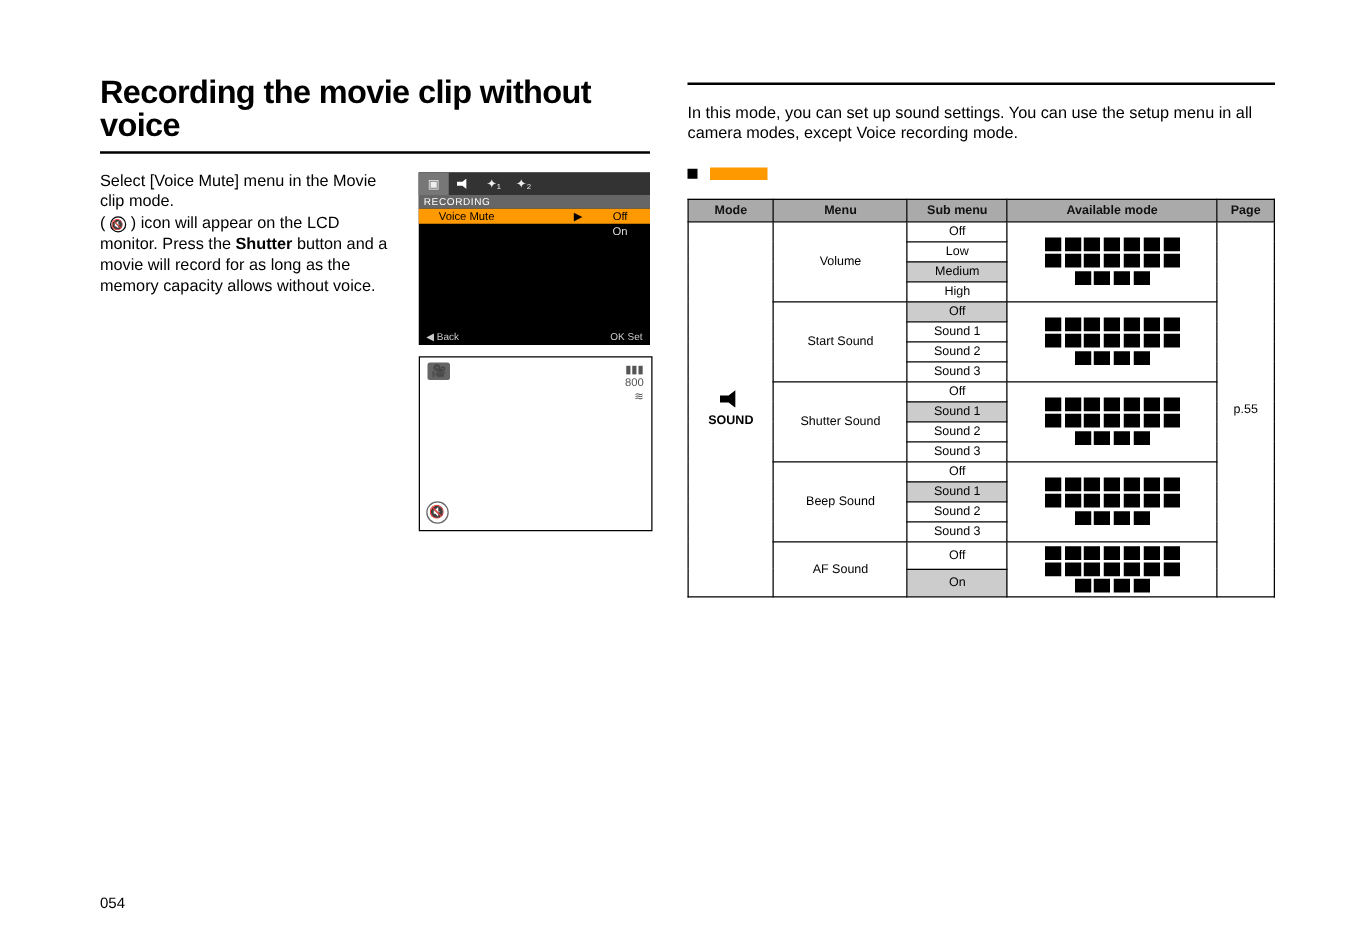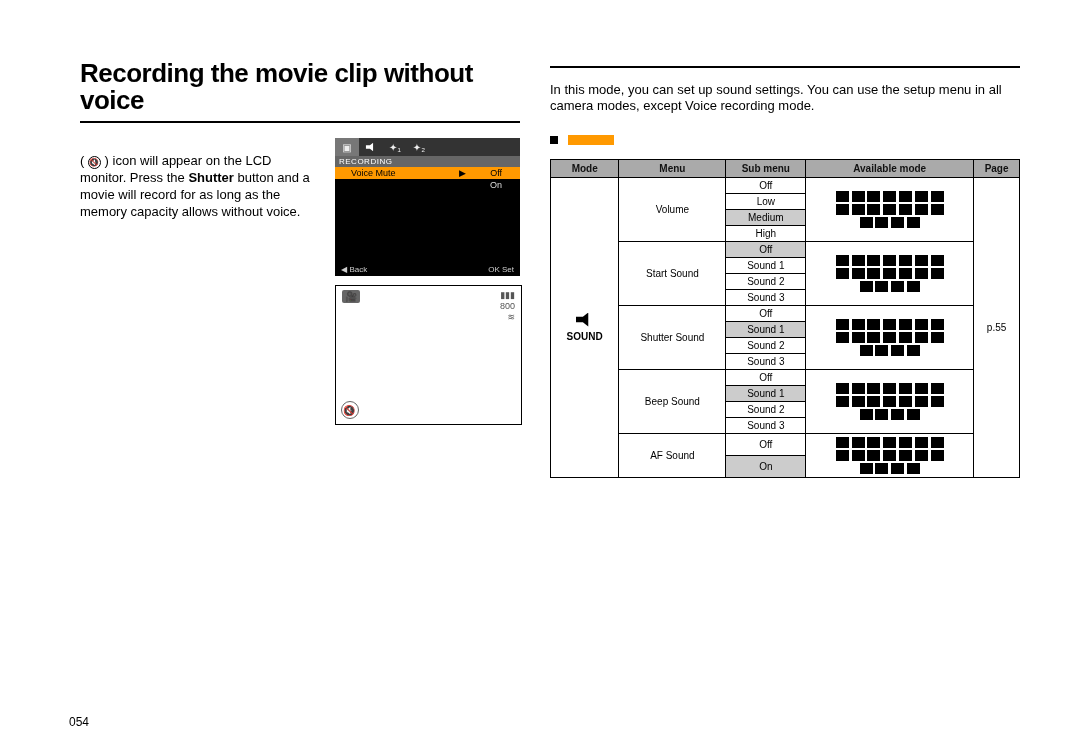--- a/index.html
+++ b/index.html
@@ -4,21 +4,21 @@
 <style>
   html,body{margin:0;padding:0;background:#fff;font-family:Arial,Helvetica,sans-serif;color:#000}
   .page{width:1080px;height:752px;position:relative;overflow:hidden}
   .col{position:absolute;top:60px}
   .col-left{left:80px;width:440px}
   .col-right{left:550px;width:470px}
   h1{font-size:26px;font-weight:bold;margin:0 0 4px 0;letter-spacing:-0.5px;line-height:1.05}
   .rule{border-top:2px solid #000;margin-top:6px;margin-bottom:14px}
   .intro{font-size:13px;line-height:1.25}
   .bodytext{font-size:13px;line-height:1.3;width:240px}
-  .pagefoot{position:absolute;left:69px;top:715px;font-size:12px}
+  .pagefoot{position:absolute;left:80px;top:715px;font-size:12px}
   
   .lcd1{position:absolute;left:335px;top:138px;width:185px;height:138px;background:#000;color:#eee;font-size:9px}
   .lcd1 .titlebar{background:#333;display:flex;align-items:center;height:18px}
   .lcd1 .tab{width:24px;height:18px;display:flex;align-items:center;justify-content:center;font-size:10px}
   .lcd1 .tab.active{background:#777}
   .lcd1 .section{background:#666;color:#fff;padding:1px 4px;font-size:8px;letter-spacing:0.5px}
   .lcd1 .row{display:flex;align-items:center;height:12px;padding:0 16px}
   .lcd1 .row.sel{background:#f90;color:#000}
   .lcd1 .footer{position:absolute;bottom:2px;left:0;right:0;display:flex;justify-content:space-between;padding:0 6px;font-size:8px;color:#ccc}
   .lcd1 .arrow{font-size:8px}
@@ -40,21 +40,21 @@
   .orange-sq{display:inline-block;width:46px;height:10px;background:#f90;vertical-align:middle}
 </style>
 </head>
 <body>
 <div class="page">
 
 <div class="col col-left">
   <h1>Recording the movie clip without voice</h1>
   <div class="rule"></div>
   <div class="bodytext">
-    <br>
+    <span>Select [Voice Mute] menu in the Movie clip mode.</span><br>
     <span>(</span>
     <span style="display:inline-block;width:11px;height:11px;border:1px solid #000;border-radius:50%;font-size:8px;text-align:center;line-height:11px">🔇</span>
     <span> ) icon will appear on the LCD monitor. Press the </span>
     <b>Shutter</b>
     <span> button and a movie will record for as long as the memory capacity allows without voice.</span>
   </div>
 </div>
 
 <div class="lcd1">
   <div class="titlebar">

